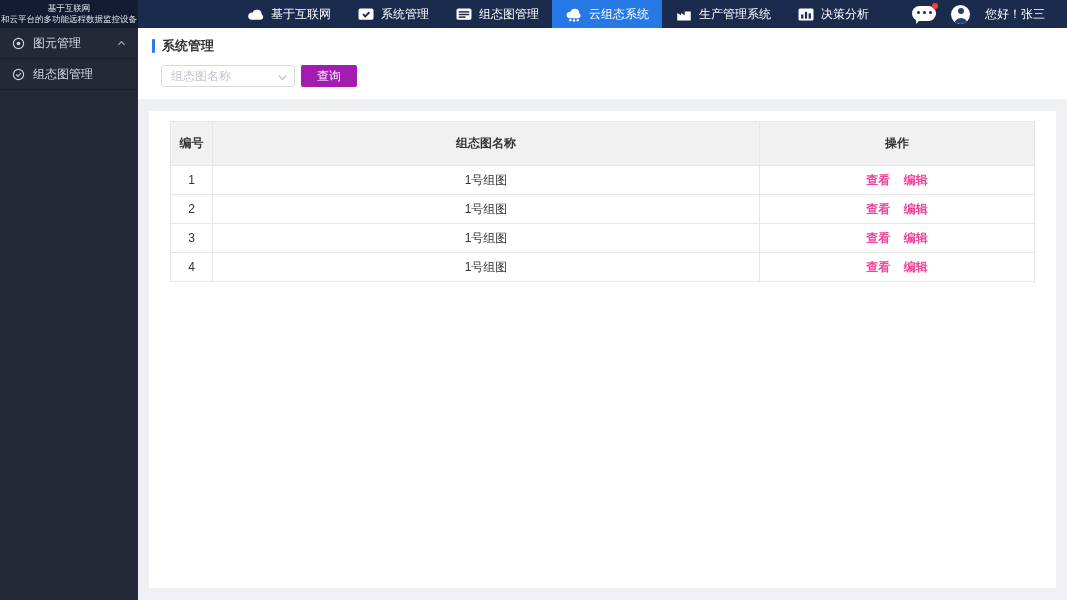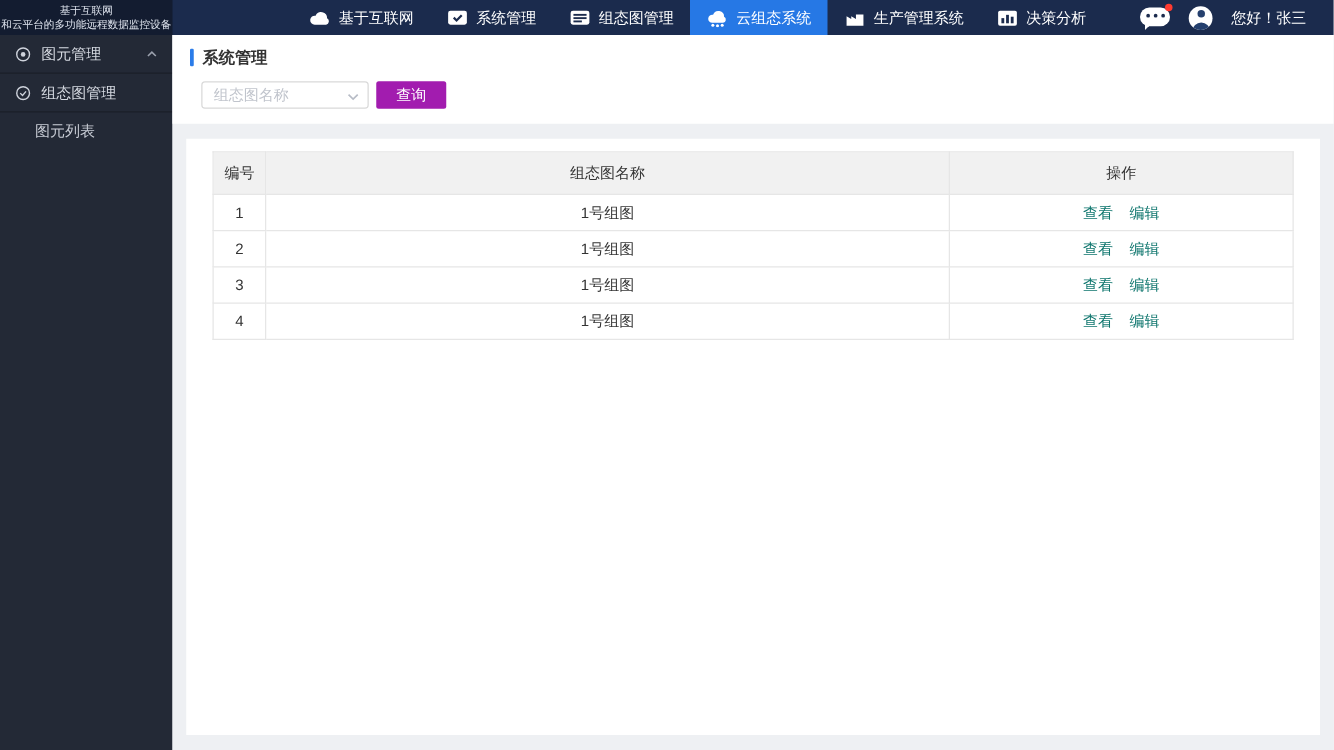--- a/index.html
+++ b/index.html
@@ -99,25 +99,25 @@
 
   
   .card {
     margin: 12px 11px 12px 11px; background: #fff; flex: 1;
     padding: 10px 21px; min-height: 0;
   }
   table.cfg-table { width: 100%; border-collapse: collapse; table-layout: fixed; }
   .cfg-table th, .cfg-table td {
     border: 1px solid #e6e6e6; text-align: center; font-size: 12px;
   }
-  .cfg-table th { background: #f1f1f1; color: #333; font-weight: normal; height: 34px; }
+  .cfg-table th { background: #f1f1f1; color: #333; font-weight: bold; height: 44px; }
   .cfg-table td { height: 29px; color: #333; background: #fff; }
   .col-id { width: 42px; }
   .col-op { width: 275px; }
-  .op-link { color: #0f766e; cursor: pointer; text-decoration: none; }
+  .op-link { color: #ec4899; cursor: pointer; text-decoration: none; font-weight: bold; }
   .op-link + .op-link { margin-left: 10px; }
 </style>
 </head>
 <body>
 
 <div class="app">
 
   <header class="topbar">
     <div class="brand">
       <span>基于互联网</span>
@@ -223,23 +223,20 @@
         </span>
       </div>
       <div class="side-item">
         <span class="side-icon">
           <svg viewBox="0 0 14 14">
               <circle cx="7" cy="7" r="5.5" fill="none" stroke="#cfd3dc" stroke-width="1.2"></circle>
               <path d="M4.5 7l2 2 3-3.5" fill="none" stroke="#cfd3dc" stroke-width="1.2"></path>
             </svg>
         </span>
         <span>组态图管理</span>
-      </div>
-      <div class="side-item sub">
-        <span>图元列表</span>
       </div>
     </aside>
 
     <main class="main">
 
       <section class="query-panel">
         <div class="page-title">
           <span class="title-accent"></span>
           <span>系统管理</span>
         </div>

